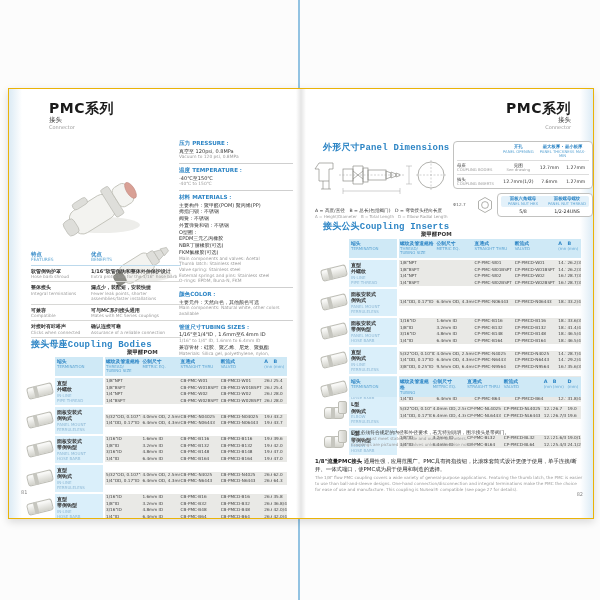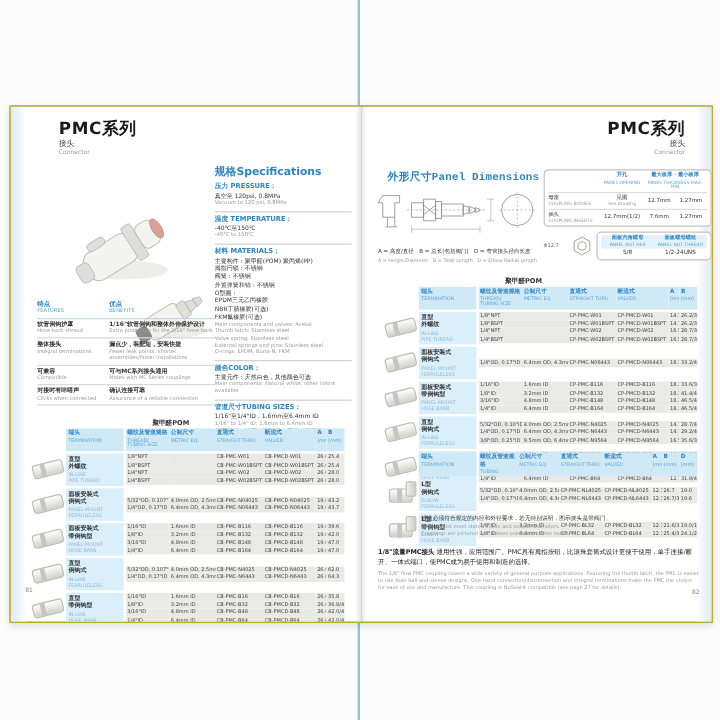--- a/index.html
+++ b/index.html
@@ -143,21 +143,20 @@
         <g transform="rotate(-32 95 118)">
           <rect x="72" y="108" width="34" height="20" rx="6" class="fill1"></rect>
           <rect x="104" y="111" width="8" height="14" rx="2" class="fill2"></rect>
           <path d="M112 113 l7 2 v6 l-7 2 z" class="fill2"></path>
           <path d="M119 114 l6 2 v4 l-6 2 z" class="fill2"></path>
           <rect x="64" y="112" width="10" height="12" rx="3" fill="#8c8c86" stroke="#77776f" stroke-width="0.6"></rect>
         </g>
       </svg>
 
       <div class="specs" id="specs">
-        <div class="title">规格Specifications</div>
       <div class="spec-label">压力 PRESSURE：</div>
           <div class="cn">真空至 120psi, 0.8MPa</div>
           <div class="en">Vacuum to 120 psi, 0.8MPa</div>
           <hr class="spec-rule">
           <div class="spec-label">温度 TEMPERATURE：</div>
           <div class="cn">-40℃至150℃</div>
           <div class="en">-40℃ to 150℃</div>
           <hr class="spec-rule">
           <div class="spec-label">材料 MATERIALS：</div>
           <div class="cn">主要构件：聚甲醛(POM) 聚丙烯(PP)</div>
@@ -231,20 +230,21 @@
               <div class="fcn">对接时有咔嗒声</div>
               <div class="fen">Clicks when connected</div>
             </div>
             <div class="c2">
               <div class="fcn">确认连接可靠</div>
               <div class="fen">Assurance of a reliable connection</div>
             </div>
           </div>
         </div>
 
+      <div class="sec-title" style="position:absolute;left:22px;top:249px;">接头母座Coupling Bodies</div>
       <div class="pom" style="position:absolute;left:118px;top:260px;">聚甲醛POM</div>
 
       <div id="bodies-table" style="position:absolute;left:16px;top:268px;">
           <div class="ctable">
             <div class="trow thead">
               <div class="photocell"></div>
               <div class="hterm">
                 <div class="hcn">端头</div>
                 <div class="hen">TERMINATION</div>
               </div>
@@ -530,20 +530,21 @@
             </div>
           </div>
         </div>
       </div>
 
       <div style="position:absolute;left:14px;top:119px;width:270px;">
         <div class="legend">A = 高度/直径　B = 总长(包括阀门)　D = 弯管接头径向长度</div>
         <div class="legend-en">A = Height/Diameter　B = Total Length　D = Elbow Radial Length</div>
       </div>
 
+      <div class="sec-title" style="position:absolute;left:22px;top:131px;">接头公头Coupling Inserts</div>
       <div class="pom" style="position:absolute;left:120px;top:142px;">聚甲醛POM</div>
 
       <div id="inserts-table" style="position:absolute;left:18px;top:150px;">
           <div class="ctable">
             <div class="trow thead">
               <div class="photocell"></div>
               <div class="hterm">
                 <div class="hcn">端头</div>
                 <div class="hen">TERMINATION</div>
               </div>

